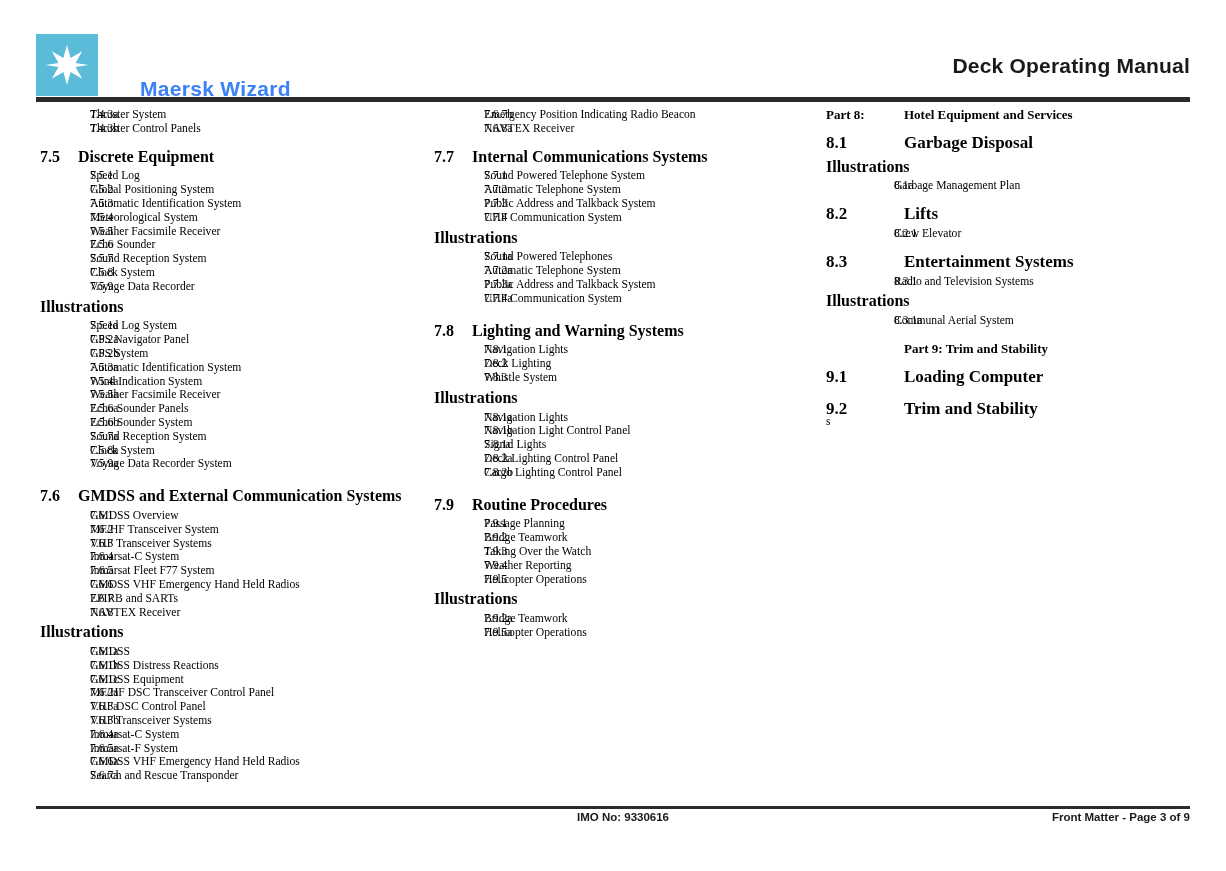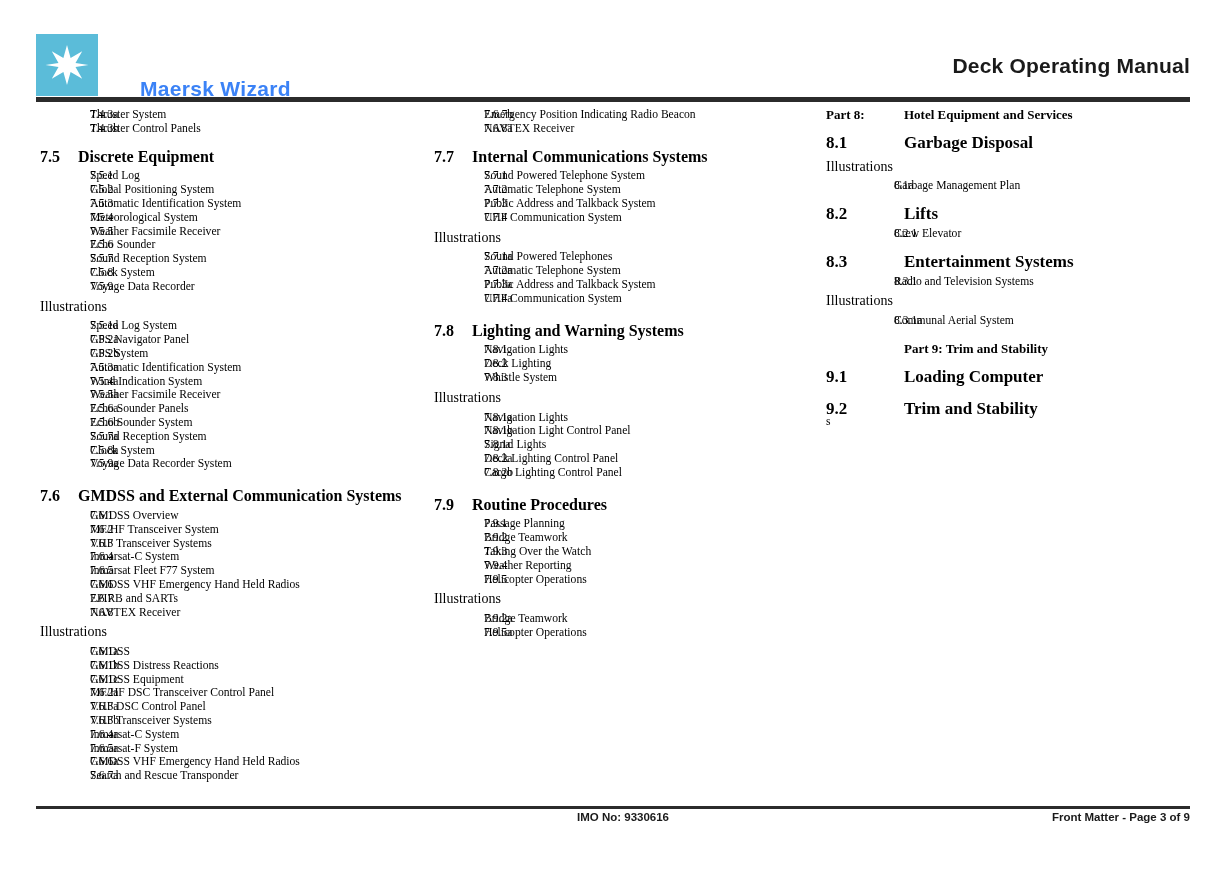--- a/index.html
+++ b/index.html
@@ -69,21 +69,21 @@
 
   .lines { position:relative; }
   .ln { position:relative; line-height:13.8px; font-size:11.6px; white-space:nowrap; }
 
   .sec-head {
     font-weight:bold; font-size:16px;
     margin-top:0;
   }
   .sec-head .num { display:inline-block; width:38px; }
   .sec-head .ttl { }
-  .illus { font-weight:normal; font-size:14px; }
+  .illus { font-weight:bold; font-size:16px; }
 
   .item { font-size:11.6px; }
   .item .num { display:inline-block; width:48px; padding-left:50px; }
   .item .txt { }
 
   .item.deep .num { padding-left:68px; width:66px; }
 
   .bigsec {
     font-weight:bold; font-size:17px;
   }

